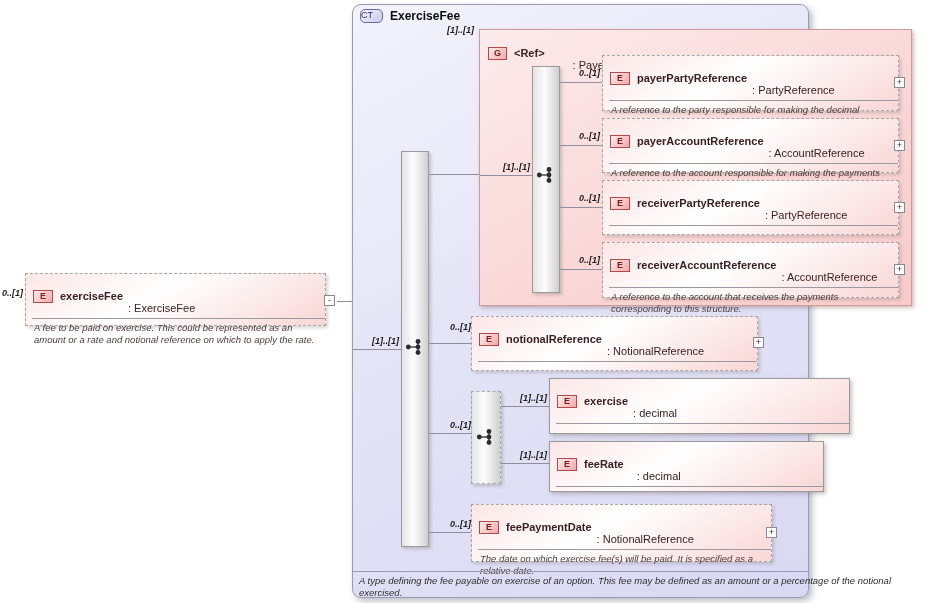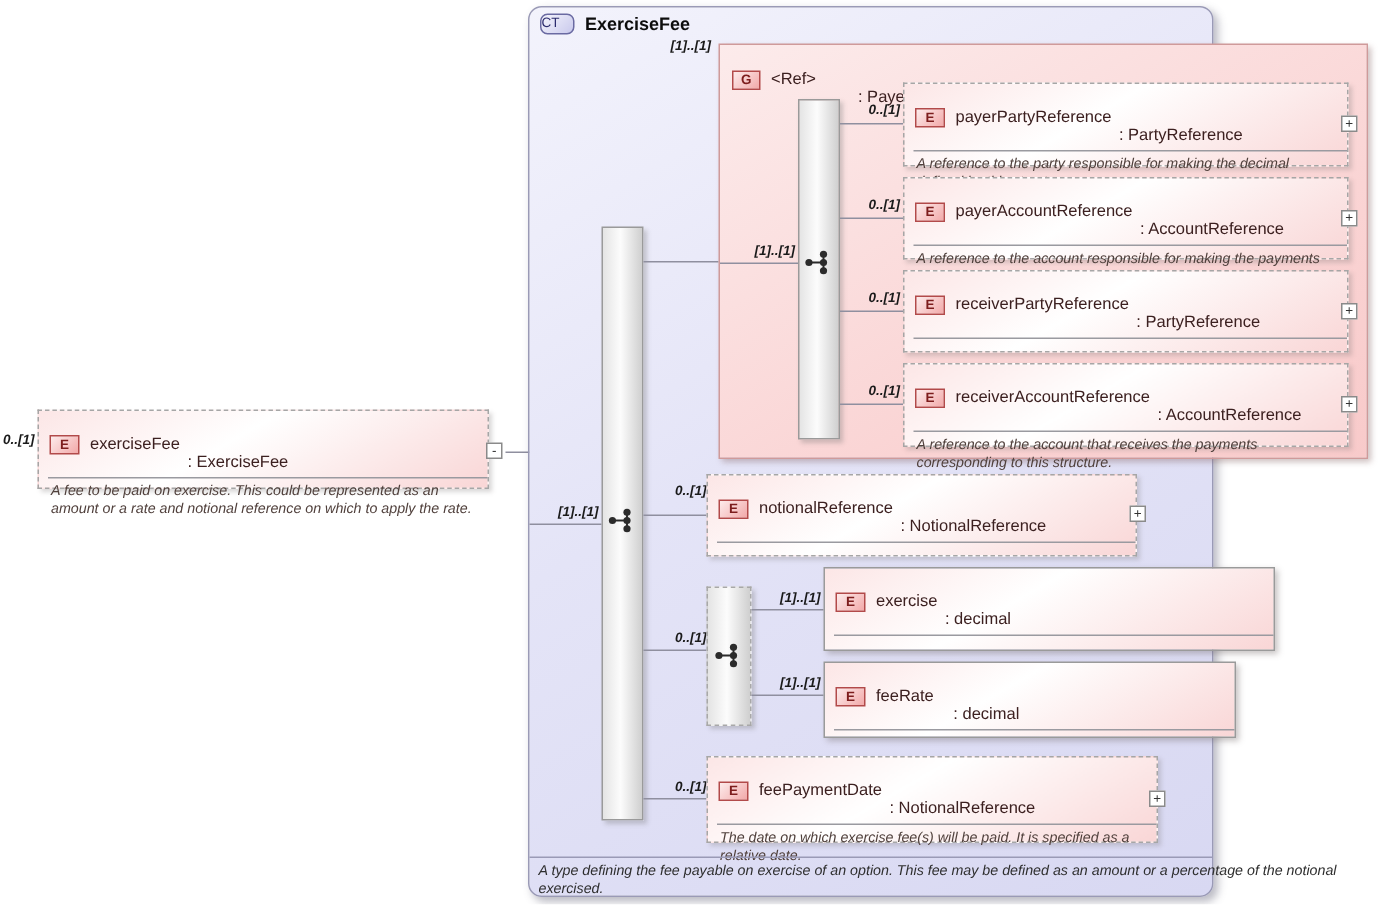--- a/index.html
+++ b/index.html
@@ -14,21 +14,21 @@
 
   
   .ebox {
     position:absolute;
     border:1px dashed #a6a6a6;
     background:linear-gradient(150deg,#fce6e6 0%, #ffffff 42%, #f9d6d6 100%);
     box-shadow:2px 2px 3px rgba(120,110,110,0.28);
   }
   .ebox.solid { border:1px solid #9a9a9a; box-shadow:2px 2px 4px rgba(110,100,100,0.38); }
   .ebox-title { display:flex; align-items:center; padding:4px 6px 0 7px; white-space:nowrap; }
-  .ename { font-weight:normal; font-size:11px; color:#3c2020; margin-left:7px; }
+  .ename { font-weight:bold; font-size:11px; color:#3c2020; margin-left:7px; }
   .etype { font-weight:normal; font-size:11px; color:#3c2020; margin-left:5px;margin-top:24px; }
   .etype.gap-m { margin-left:13px; }
   .etype.gap-l { margin-left:28px; }
   .ebox-sep { border-top:1px solid #9a9aa0; margin:4px 0 0 6px; }
   .ebox-ann {
     font:italic 9.5px "Liberation Sans",sans-serif; color:#50403c;
     padding:3px 9px 0 8px; line-height:1.28;
   }
 
   

